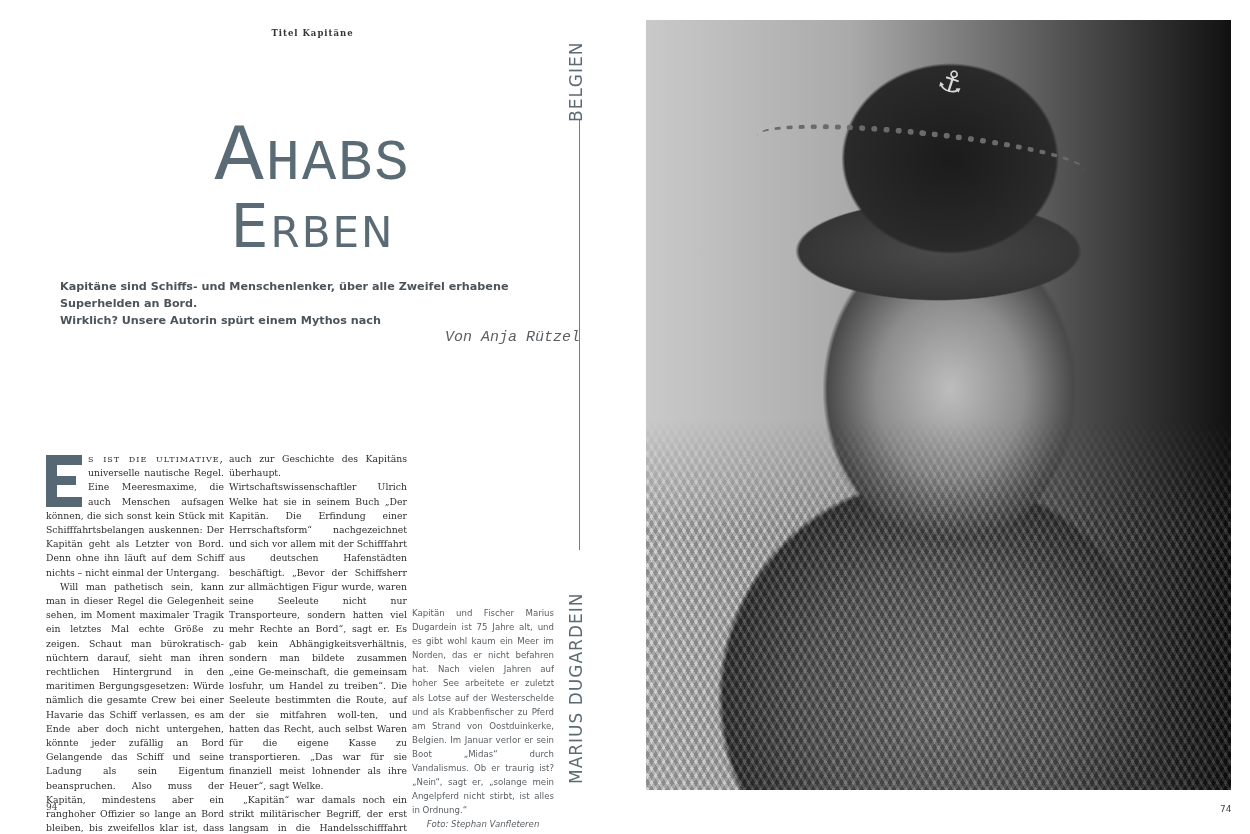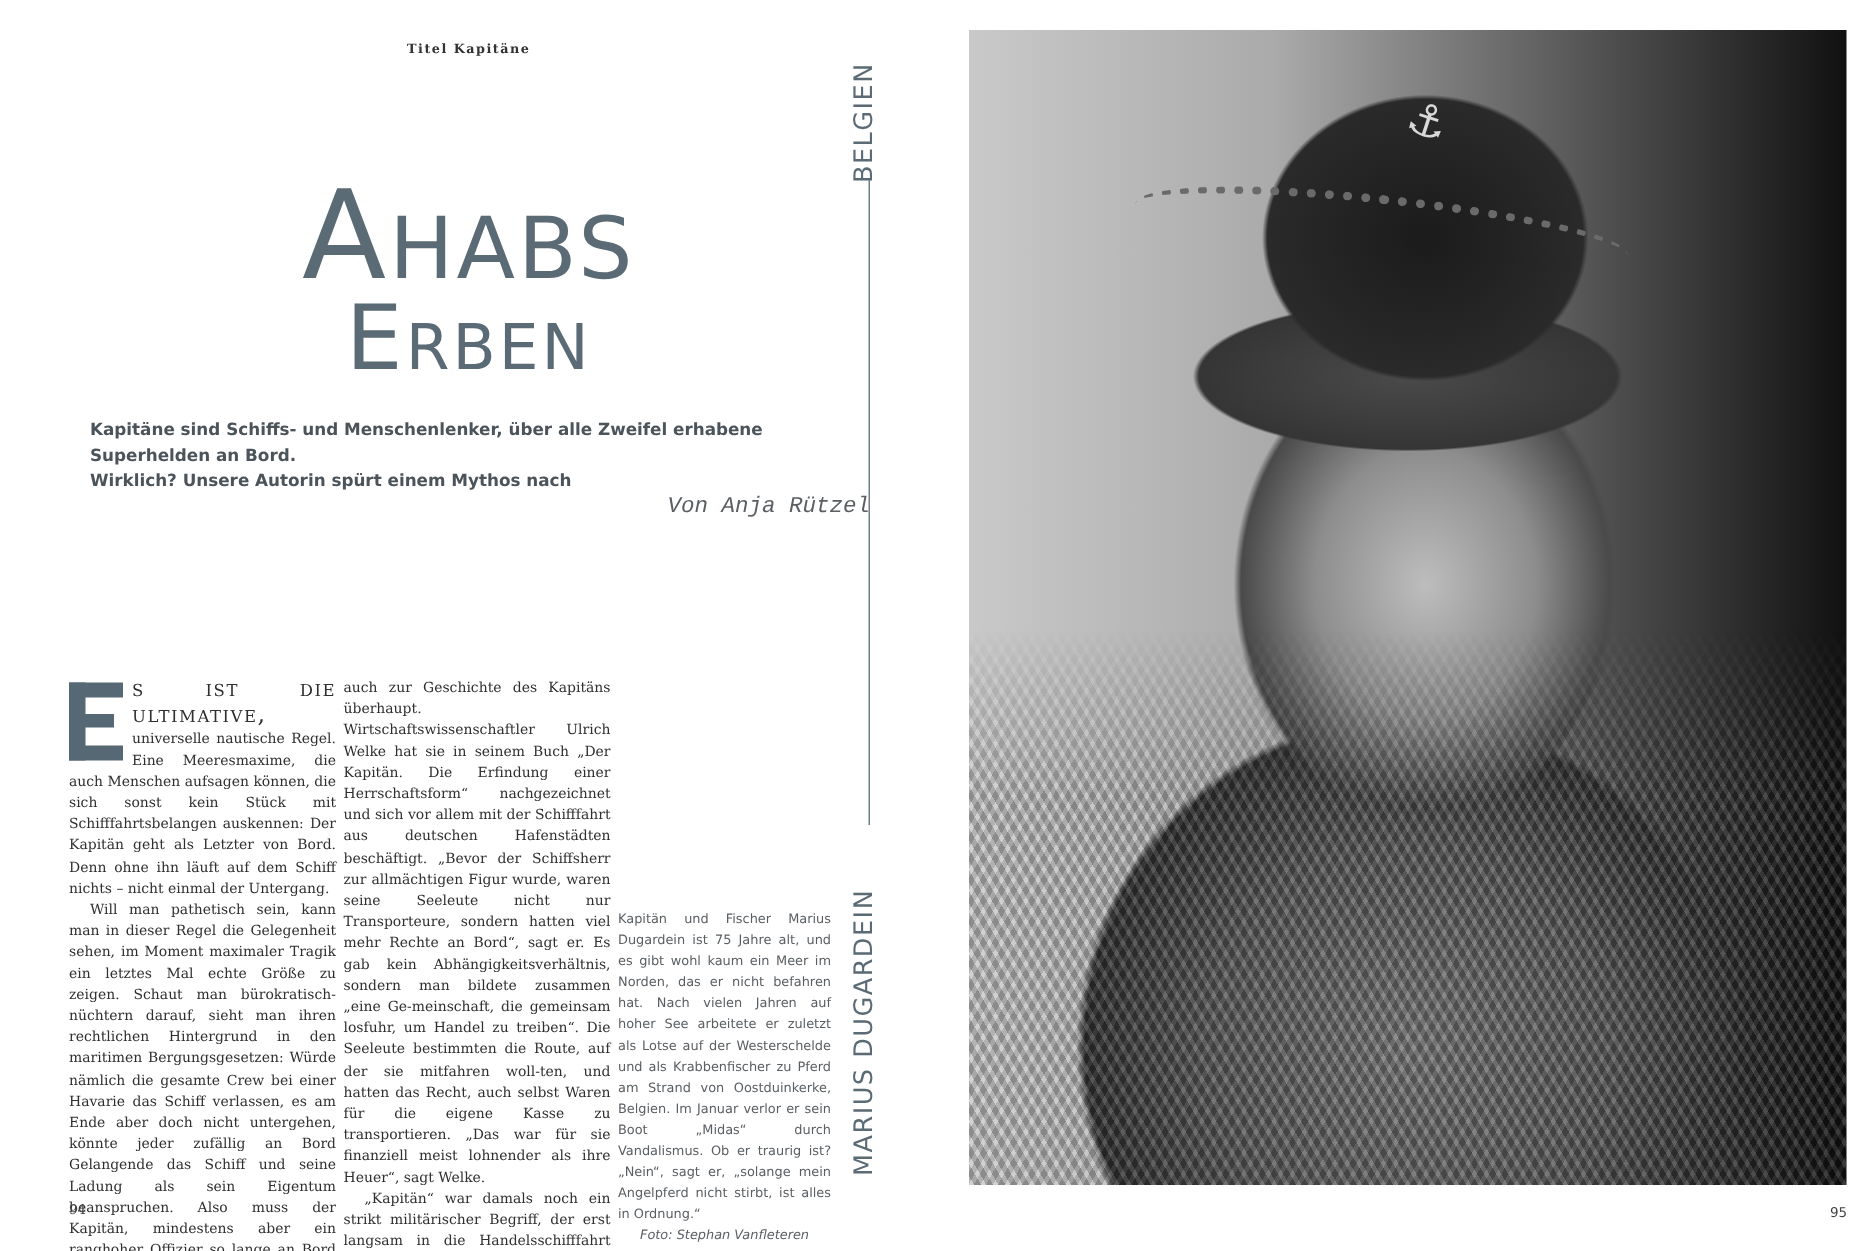--- a/index.html
+++ b/index.html
@@ -42,21 +42,21 @@
     color: #2f2f2f; text-align: justify; hyphens: auto;
   }
   .col p { margin: 0; text-indent: 14px; }
   .col p.first { text-indent: 0; }
   .col1 { left: 46px; }
   .col2 { left: 229px; }
   .dropcap {
     float: left; width: 36px; height: 52px; margin: 3px 6px 0 0; position: relative;
   }
   .dropcap .bar { position: absolute; background: #566873; }
-  .lead-caps { font-variant: small-caps; letter-spacing: 1px; font-size: 16px; margin-top: 40px; }
+  .lead-caps { font-variant: small-caps; letter-spacing: 1px; font-size: 11px; margin-top: 40px; }
 
   .caption {
     position: absolute; left: 412px; top: 606px; width: 142px;
     font-family: "DejaVu Sans", sans-serif; font-size: 8.6px; line-height: 14.1px;
     color: #5a5f63; text-align: justify;
   }
   .caption .credit { display: block; text-align: center; font-style: italic; }
 
   .vrule { position: absolute; left: 579px; top: 120px; width: 1px; height: 430px; background: #6f7f88; }
   .vlabel {
@@ -100,21 +100,21 @@
 </style>
 </head>
 <body>
 
 <div class="spread">
 
   <div class="page-left">
     <div class="kicker">Titel Kapitäne</div>
 
     <div class="headline h1">
-      <span style="font-variant: small-caps; font-size: 82px;">Ahabs</span>
+      <span style="font-variant: small-caps; font-size: 82px; font-family: Liberation Mono, monospace;">Ahabs</span>
     </div>
     <div class="headline h2">
       <span style="font-variant: small-caps; font-size: 60px;">Erben</span>
     </div>
 
     <div class="deck">
       <div>Kapitäne sind Schiffs- und Menschenlenker, über alle Zweifel erhabene Superhelden an Bord.</div>
       <div>Wirklich? Unsere Autorin spürt einem Mythos nach</div>
     </div>
     <div class="byline">Von Anja Rützel</div>
@@ -150,14 +150,14 @@
   </div>
 
   <div class="page-right"></div>
 
   <div class="photo">
     <div class="cord"></div>
     <div class="anchor">⚓</div>
     <div class="knit"></div>
   </div>
 
-  <div class="folio folio-right">95</div>
+  <div class="folio folio-right">74</div>
 </div>
 
 </body></html>

